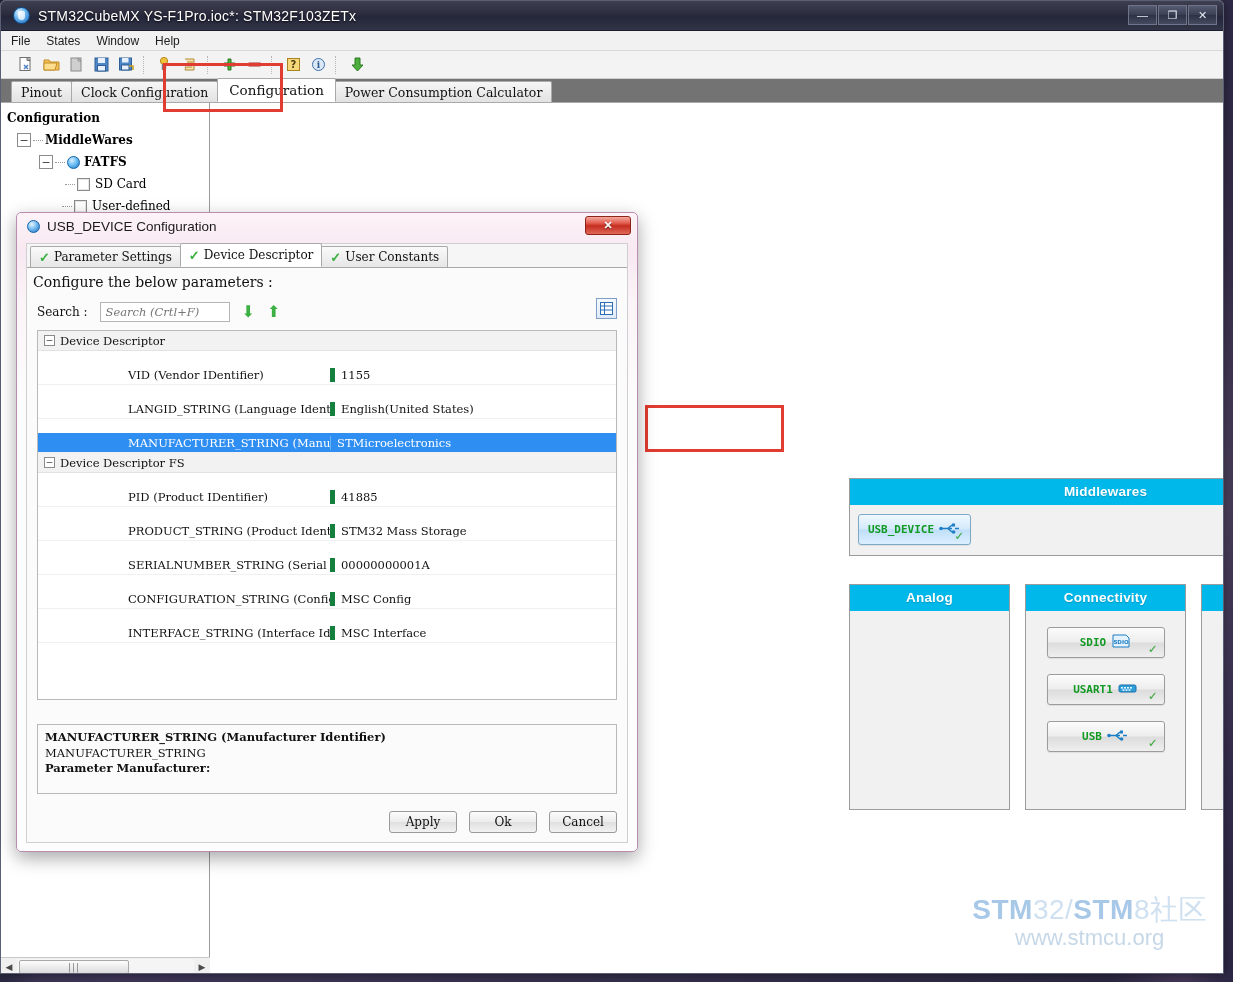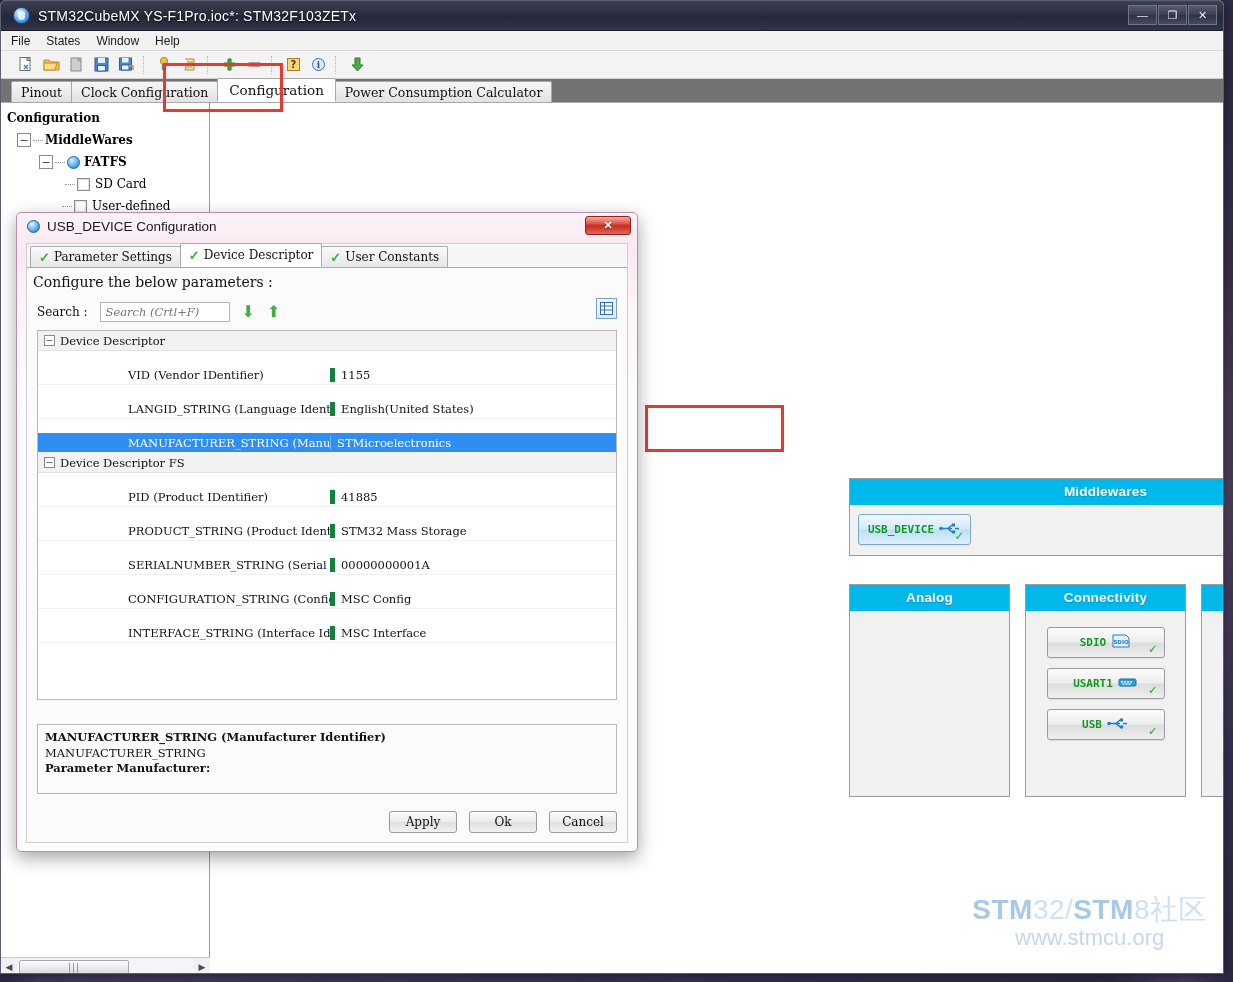--- a/index.html
+++ b/index.html
@@ -139,21 +139,21 @@
     text-align:center; padding:5px 0 6px 0; letter-spacing:.2px;
     text-shadow:0 1px 1px rgba(0,0,0,.18);
   }
   .panel-body{ padding:9px 8px 10px 8px; }
 
   #mw-panel{ position:absolute; left:639px; top:375px; width:513px; }
   #mw-panel .panel-body{ display:flex; }
 
   #cat-row{ position:absolute; left:639px; top:481px; width:513px; display:flex; gap:15px; }
   #cat-row .panel{ width:161px; }
-  #cat-row .panel-body{ min-height:185px; display:flex; flex-direction:column; align-items:center; gap:10px; padding-top:16px;}
+  #cat-row .panel-body{ min-height:185px; display:flex; flex-direction:column; align-items:center; gap:16px; padding-top:16px;}
 
   .ip-btn{
     width:118px;height:31px;display:flex;align-items:center;justify-content:center;gap:5px;
     background:linear-gradient(180deg,#fcfcfc 0%,#ededed 48%,#dcdcdc 52%,#efefef 100%);
     border:1px solid #9c9c9c; border-radius:3px;
     font-family:"DejaVu Sans Mono", monospace; font-size:11px; color:#119922; font-weight:bold;
     box-shadow:0 1px 1px rgba(0,0,0,.08);
     position:relative;
   }
   .ip-btn.usbdev{

